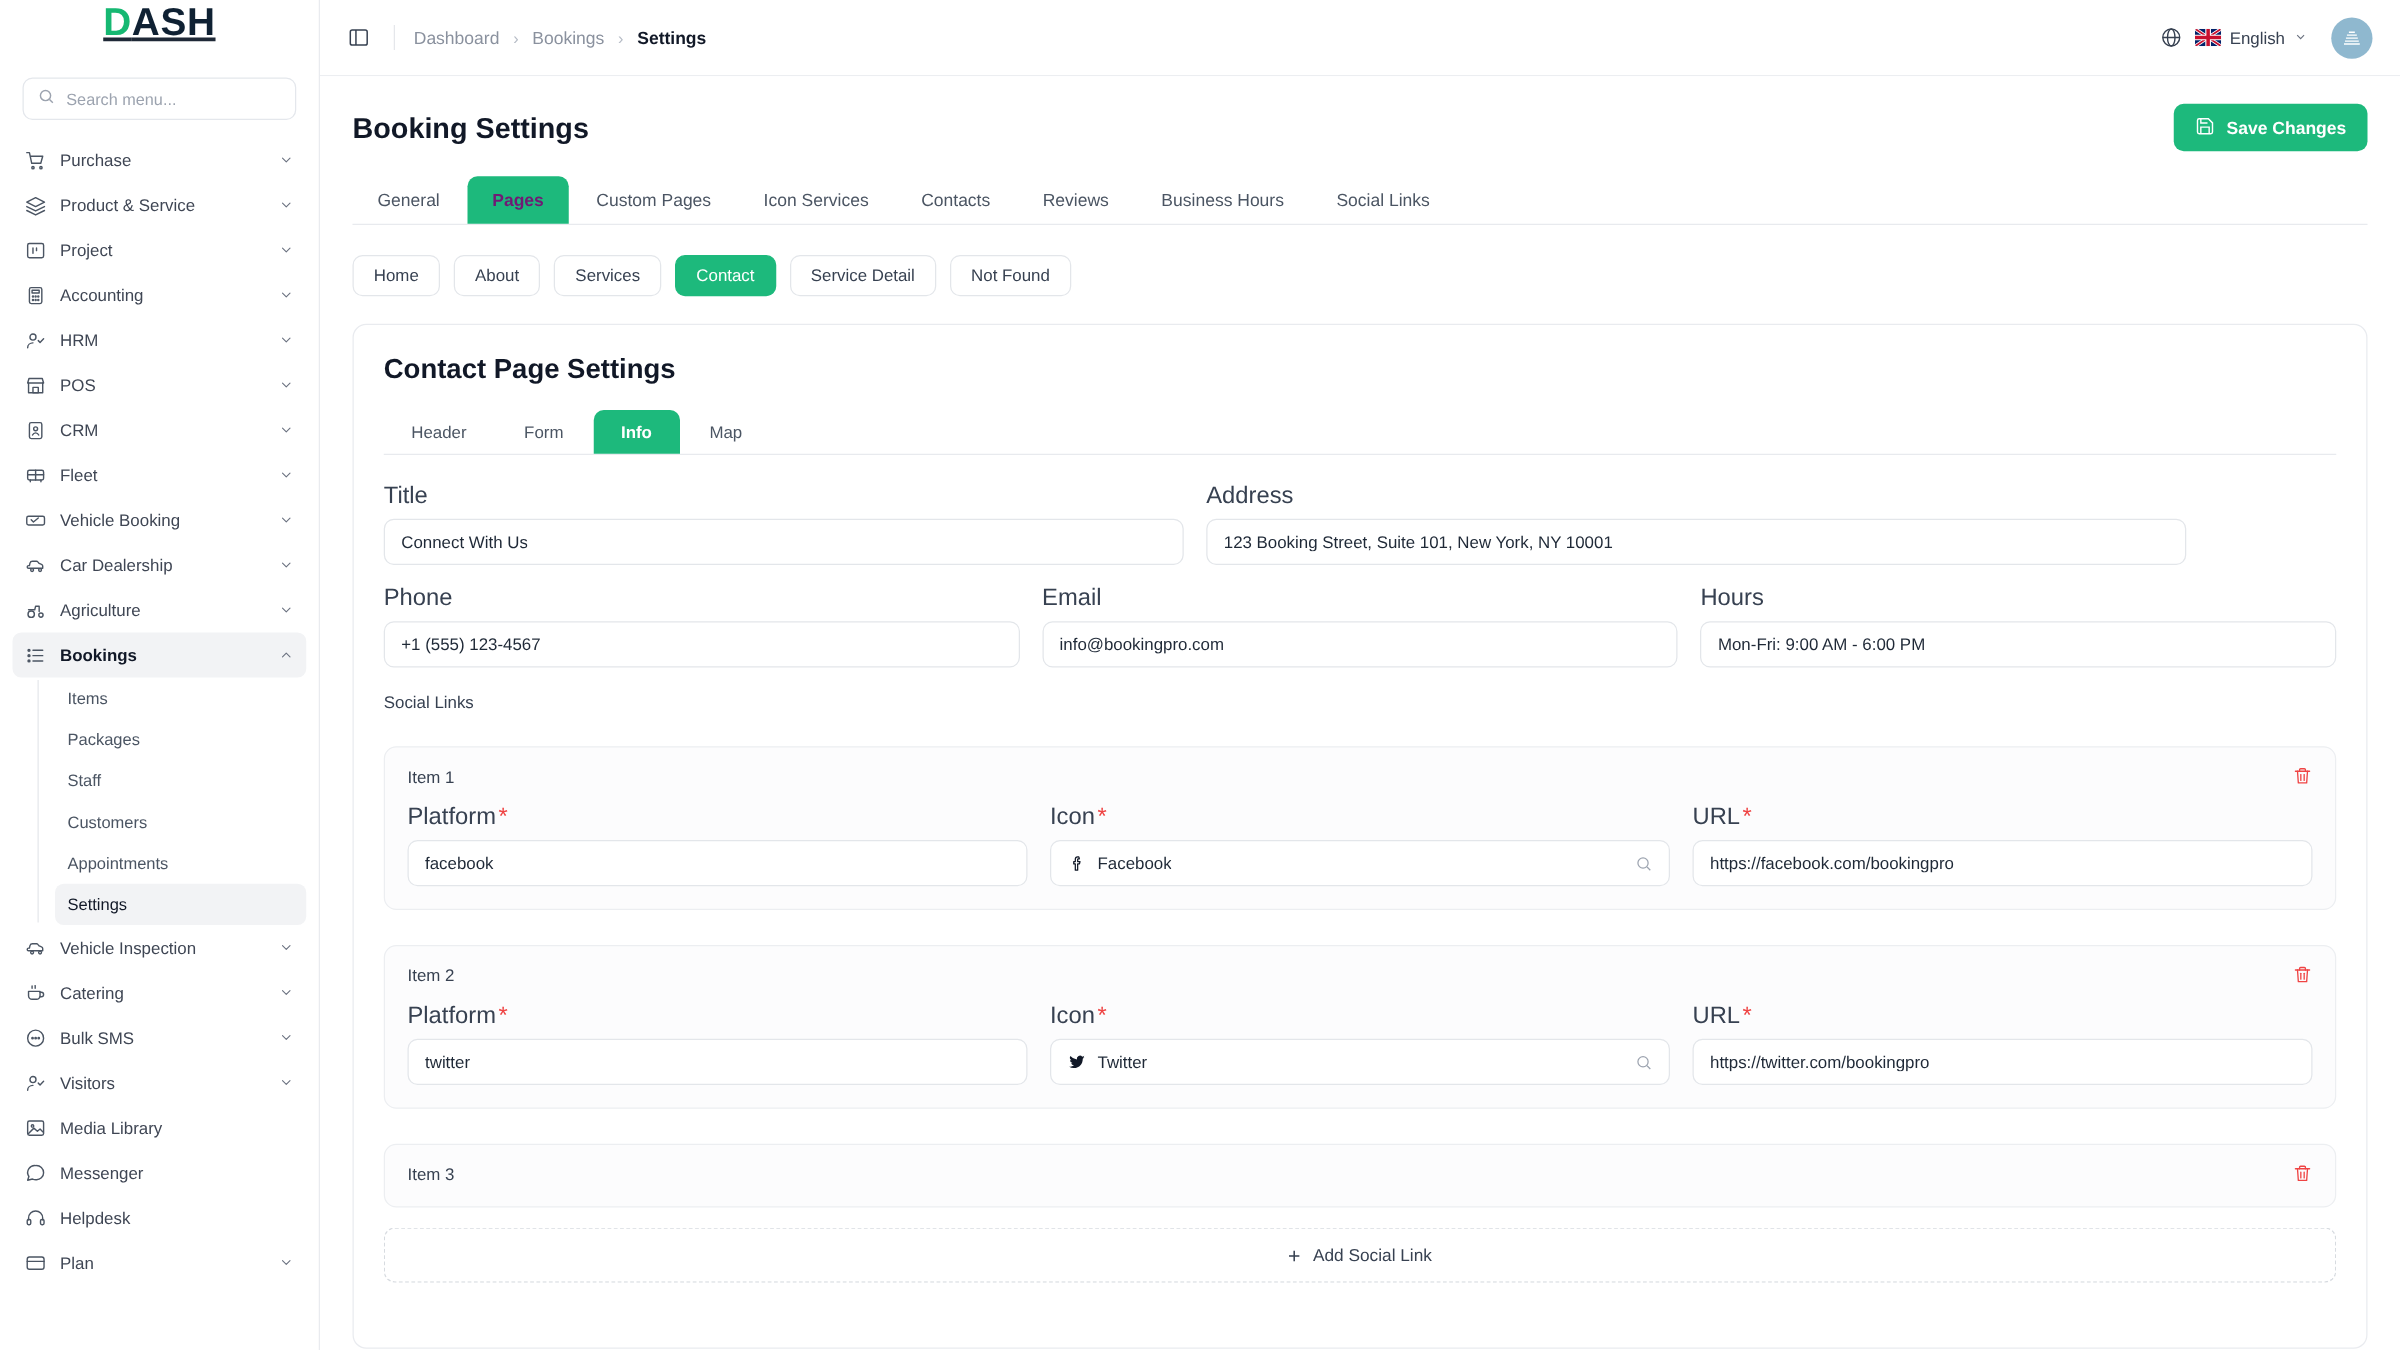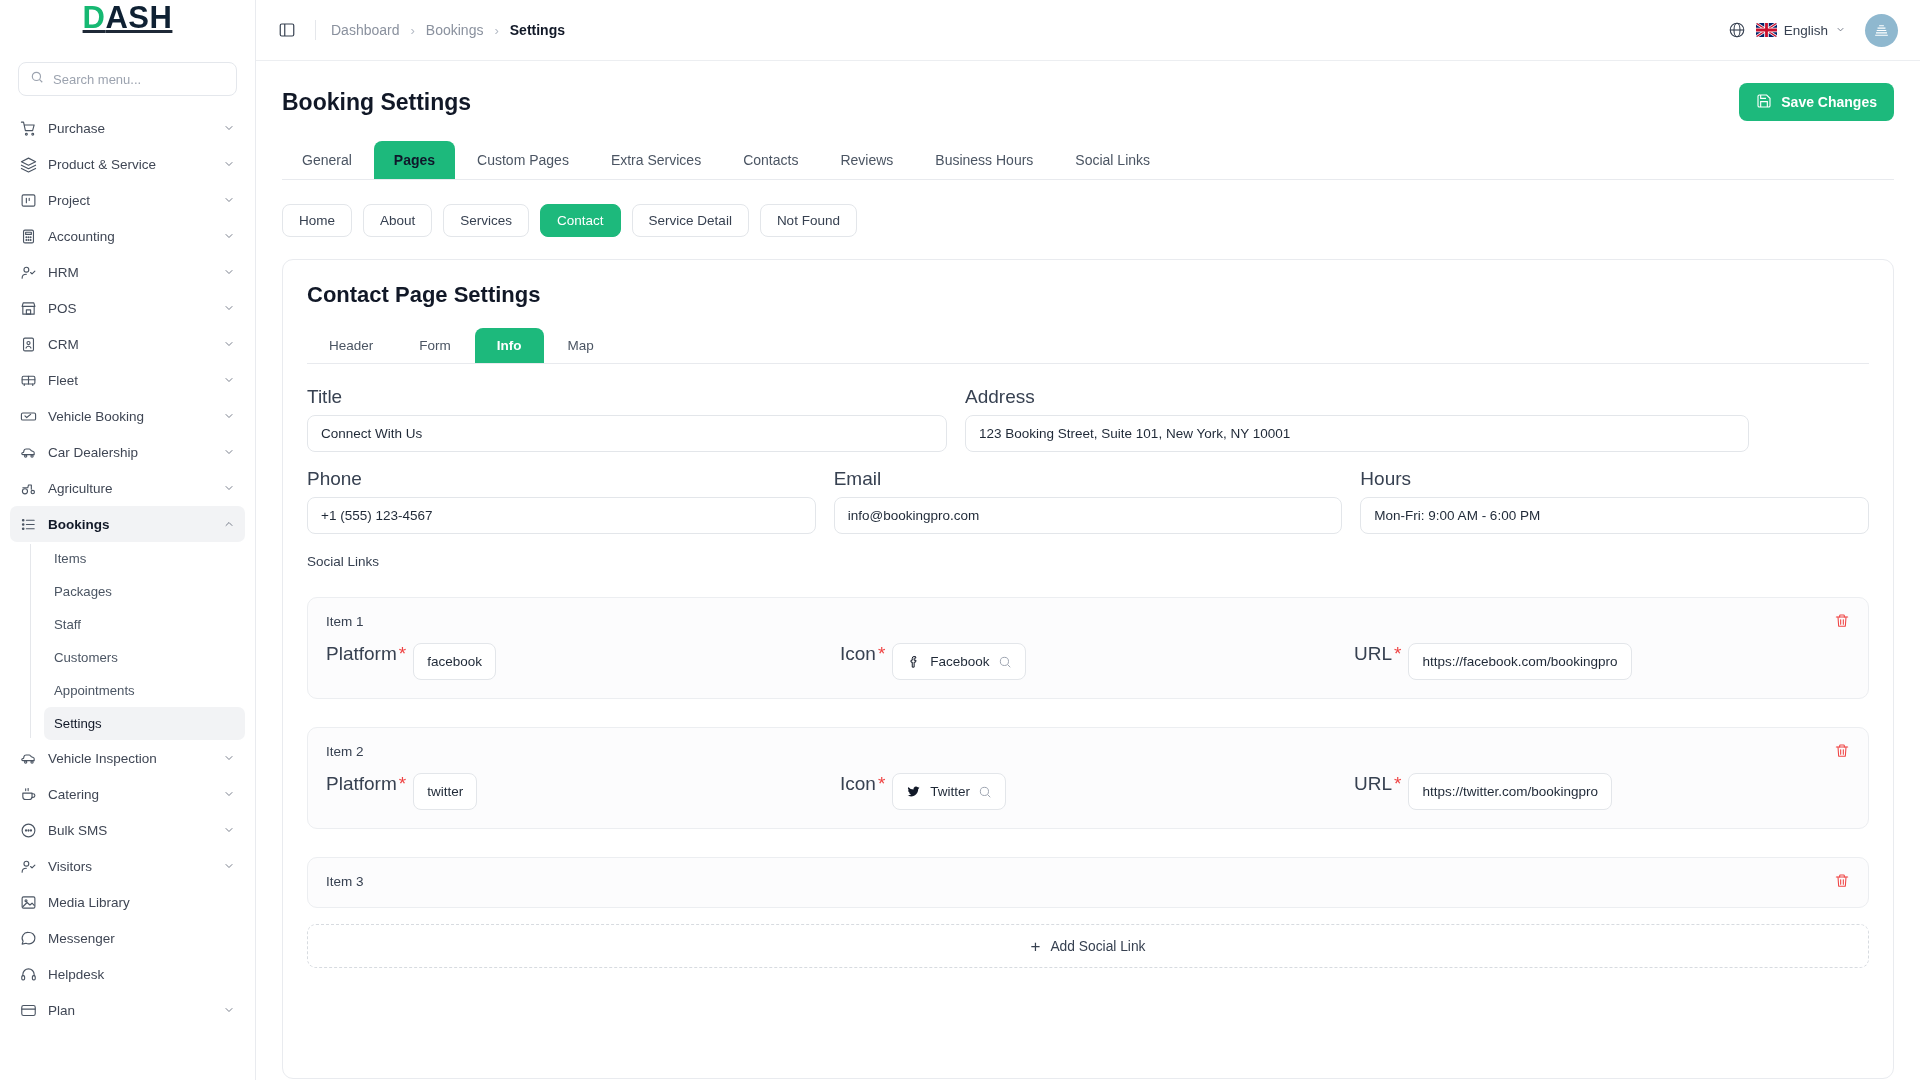--- a/index.html
+++ b/index.html
@@ -95,21 +95,21 @@
   .btn-save svg { width: 16px; height: 16px; stroke: #fff; fill: none; stroke-width: 1.7; }
 
   .tabbar {
     display: flex; align-items: flex-end; gap: 2px;
     margin: 20px 26px 0 26px; border-bottom: 1px solid #e8eaee;
   }
   .tab {
     padding: 11px 20px; font-size: 14px; color: #4b5563; cursor: pointer;
     border-radius: 8px 8px 0 0; white-space: nowrap;
   }
-  .tab.active { background: #1db97c; color: #0f172a; font-weight: 600; }
+  .tab.active { background: #1db97c; color: #701a75; font-weight: 600; }
 
   .pagechips { display: flex; gap: 11px; margin: 24px 26px 0 26px; }
   .chip {
     border: 1px solid #e3e6ea; background: #fff; border-radius: 8px;
     padding: 0 16px; height: 33px; display: flex; align-items: center;
     font-size: 13.5px; color: #374151; cursor: pointer; white-space: nowrap;
   }
   .chip.active { background: #1db97c; border-color: #1db97c; color: #fff; font-weight: 500; }
 
   .card {
@@ -141,21 +141,21 @@
 
   .section-label { font-size: 13.5px; color: #374151; font-weight: 500; margin: 20px 0 13px 0; }
   .sl-item {
     border: 1px solid #eceef1; border-radius: 10px; background: #fcfcfd;
     padding: 15px 18px 18px 18px; margin-bottom: 16px; position: relative; margin-top: 28px;
   }
   .sl-head { display: flex; align-items: center; font-size: 13.5px; color: #374151; }
   .trash { margin-left: auto; color: #ef4444; cursor: pointer; width: 16px; height: 16px; }
   .trash svg { width: 16px; height: 16px; stroke: currentColor; fill: none; stroke-width: 1.6; }
   .sl-row { display: flex; gap: 18px; margin-top: 14px; }
-  .sl-col { flex: 1; display: flex; flex-direction: row; gap: 7px; }
+  .sl-col { flex: 1; display: flex; flex-direction: column; gap: 7px; }
   .fin.sel { justify-content: space-between; gap: 8px; }
   .fin .lead { display: flex; align-items: center; gap: 9px; }
   .fin .lead .sico { width: 15px; height: 15px; display: flex; align-items: center; justify-content: center; color: #1f2937; }
   .fin .mag { color: #9ca3af; width: 14px; height: 14px; flex: 0 0 14px; }
   .fin .mag svg { width: 14px; height: 14px; stroke: currentColor; fill: none; stroke-width: 1.7; }
 
   .add-link {
     border: 1px dashed #d7dbe0; border-radius: 9px; height: 44px;
     display: flex; align-items: center; justify-content: center; gap: 10px;
     font-size: 13.8px; color: #374151; cursor: pointer; background: #fff;
@@ -520,21 +520,21 @@
               </svg>
           </span>
           <span>Save Changes</span>
         </button>
       </div>
 
       <div class="tabbar" id="tabbar">
           <div class="tab">General</div>
           <div class="tab active">Pages</div>
           <div class="tab">Custom Pages</div>
-          <div class="tab">Extra Services</div>
+          <div class="tab">Icon Services</div>
           <div class="tab">Contacts</div>
           <div class="tab">Reviews</div>
           <div class="tab">Business Hours</div>
           <div class="tab">Social Links</div>
         </div>
 
       <div class="pagechips" id="chips">
           <div class="chip">Home</div>
           <div class="chip">About</div>
           <div class="chip">Services</div>

